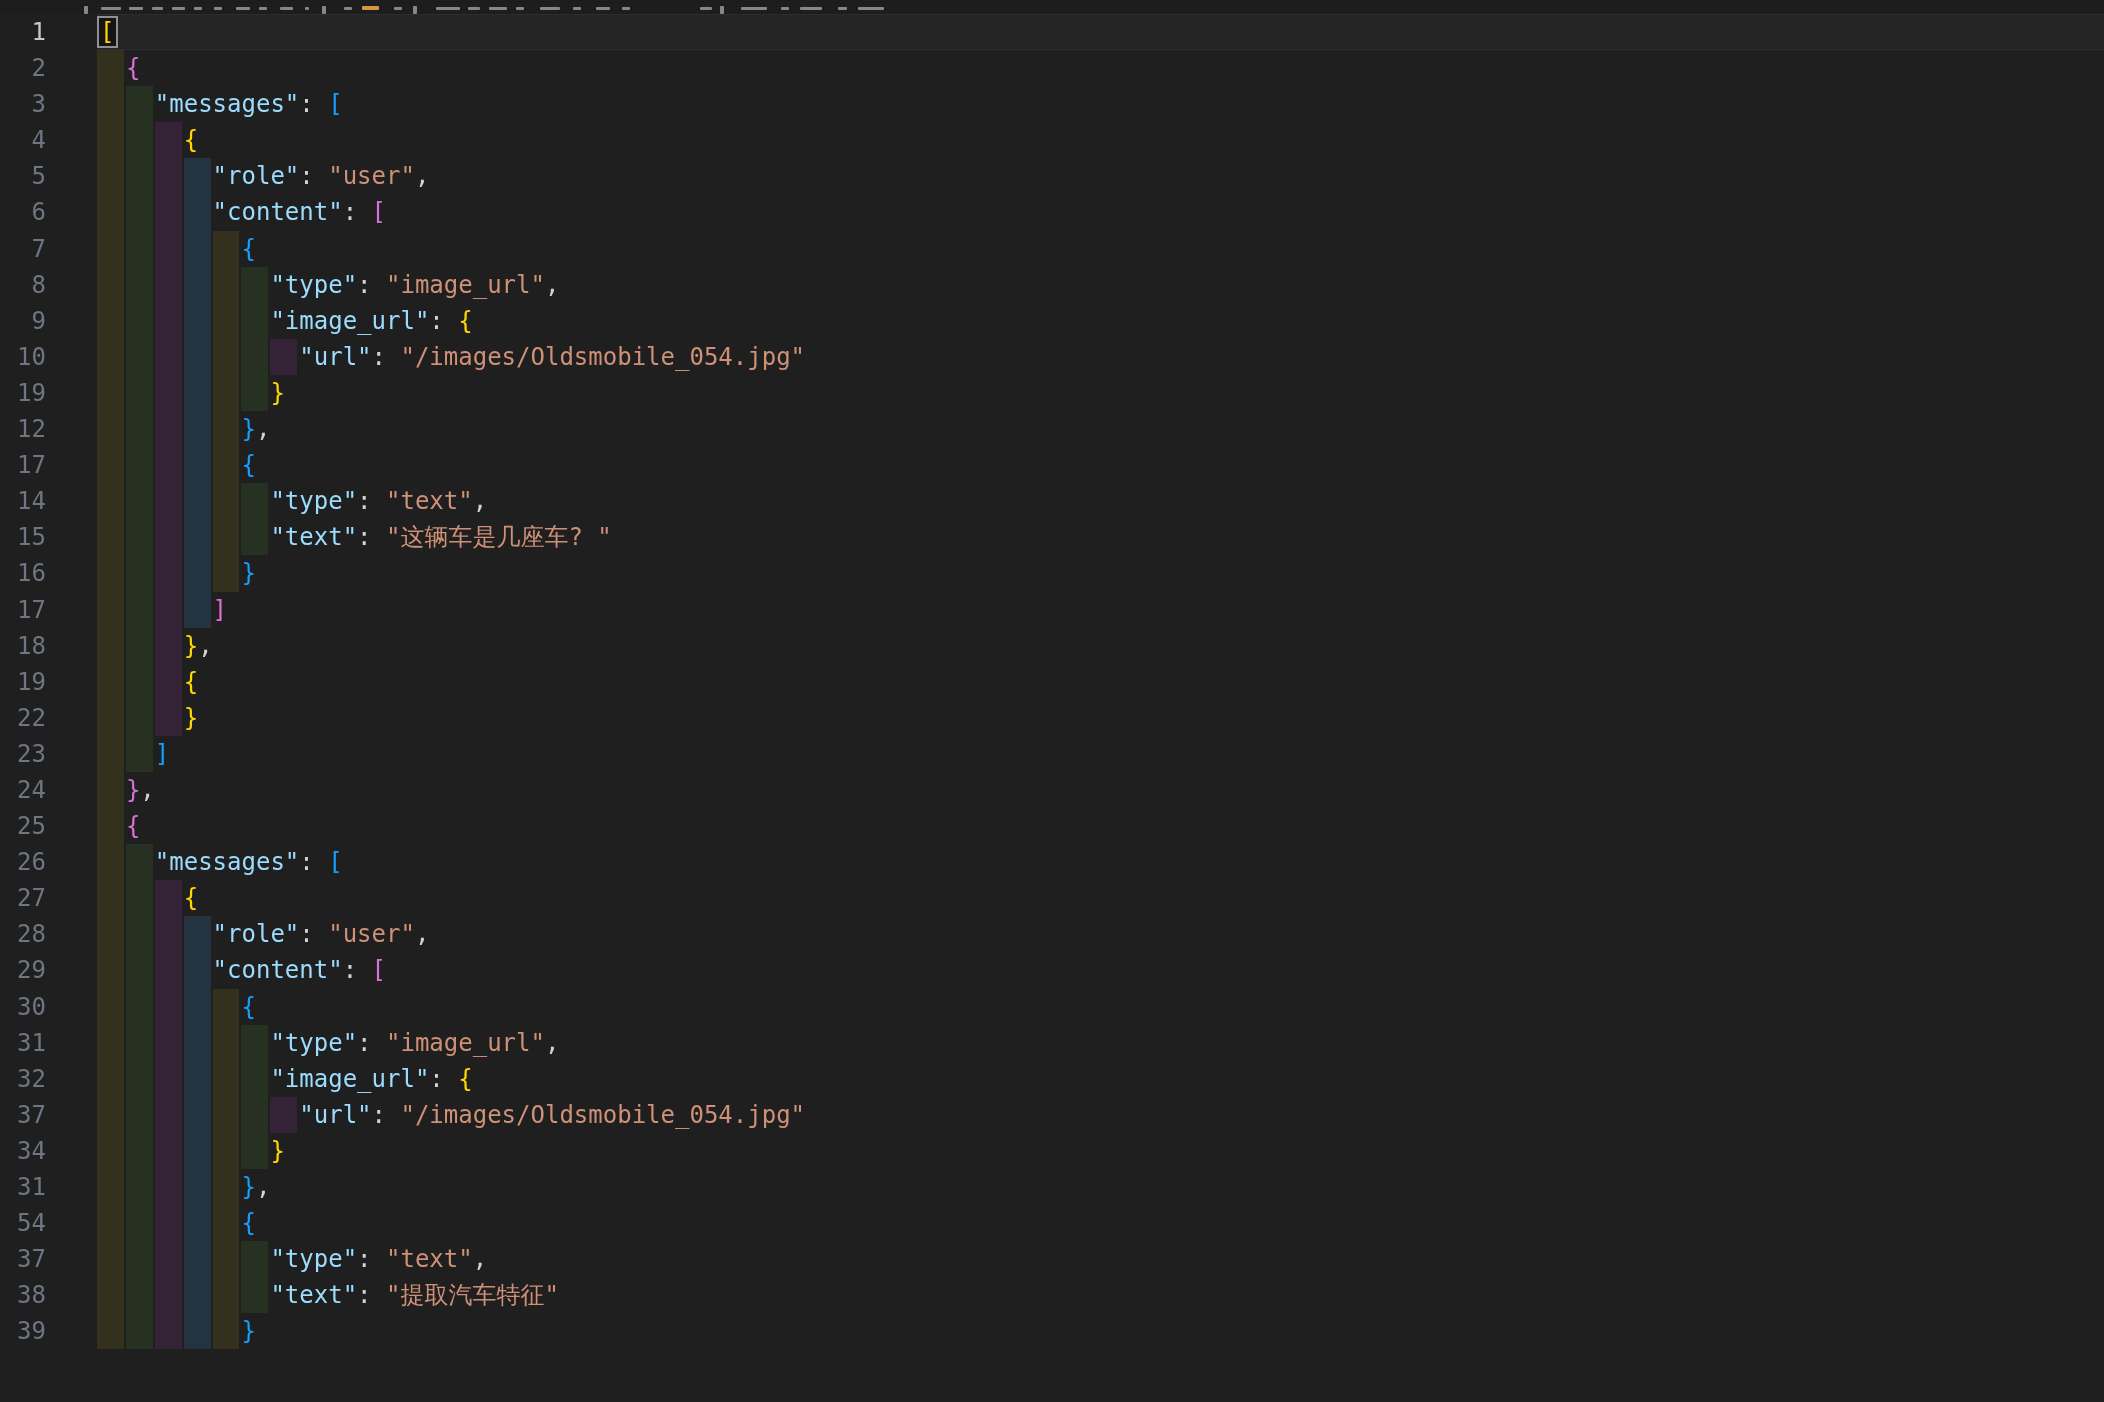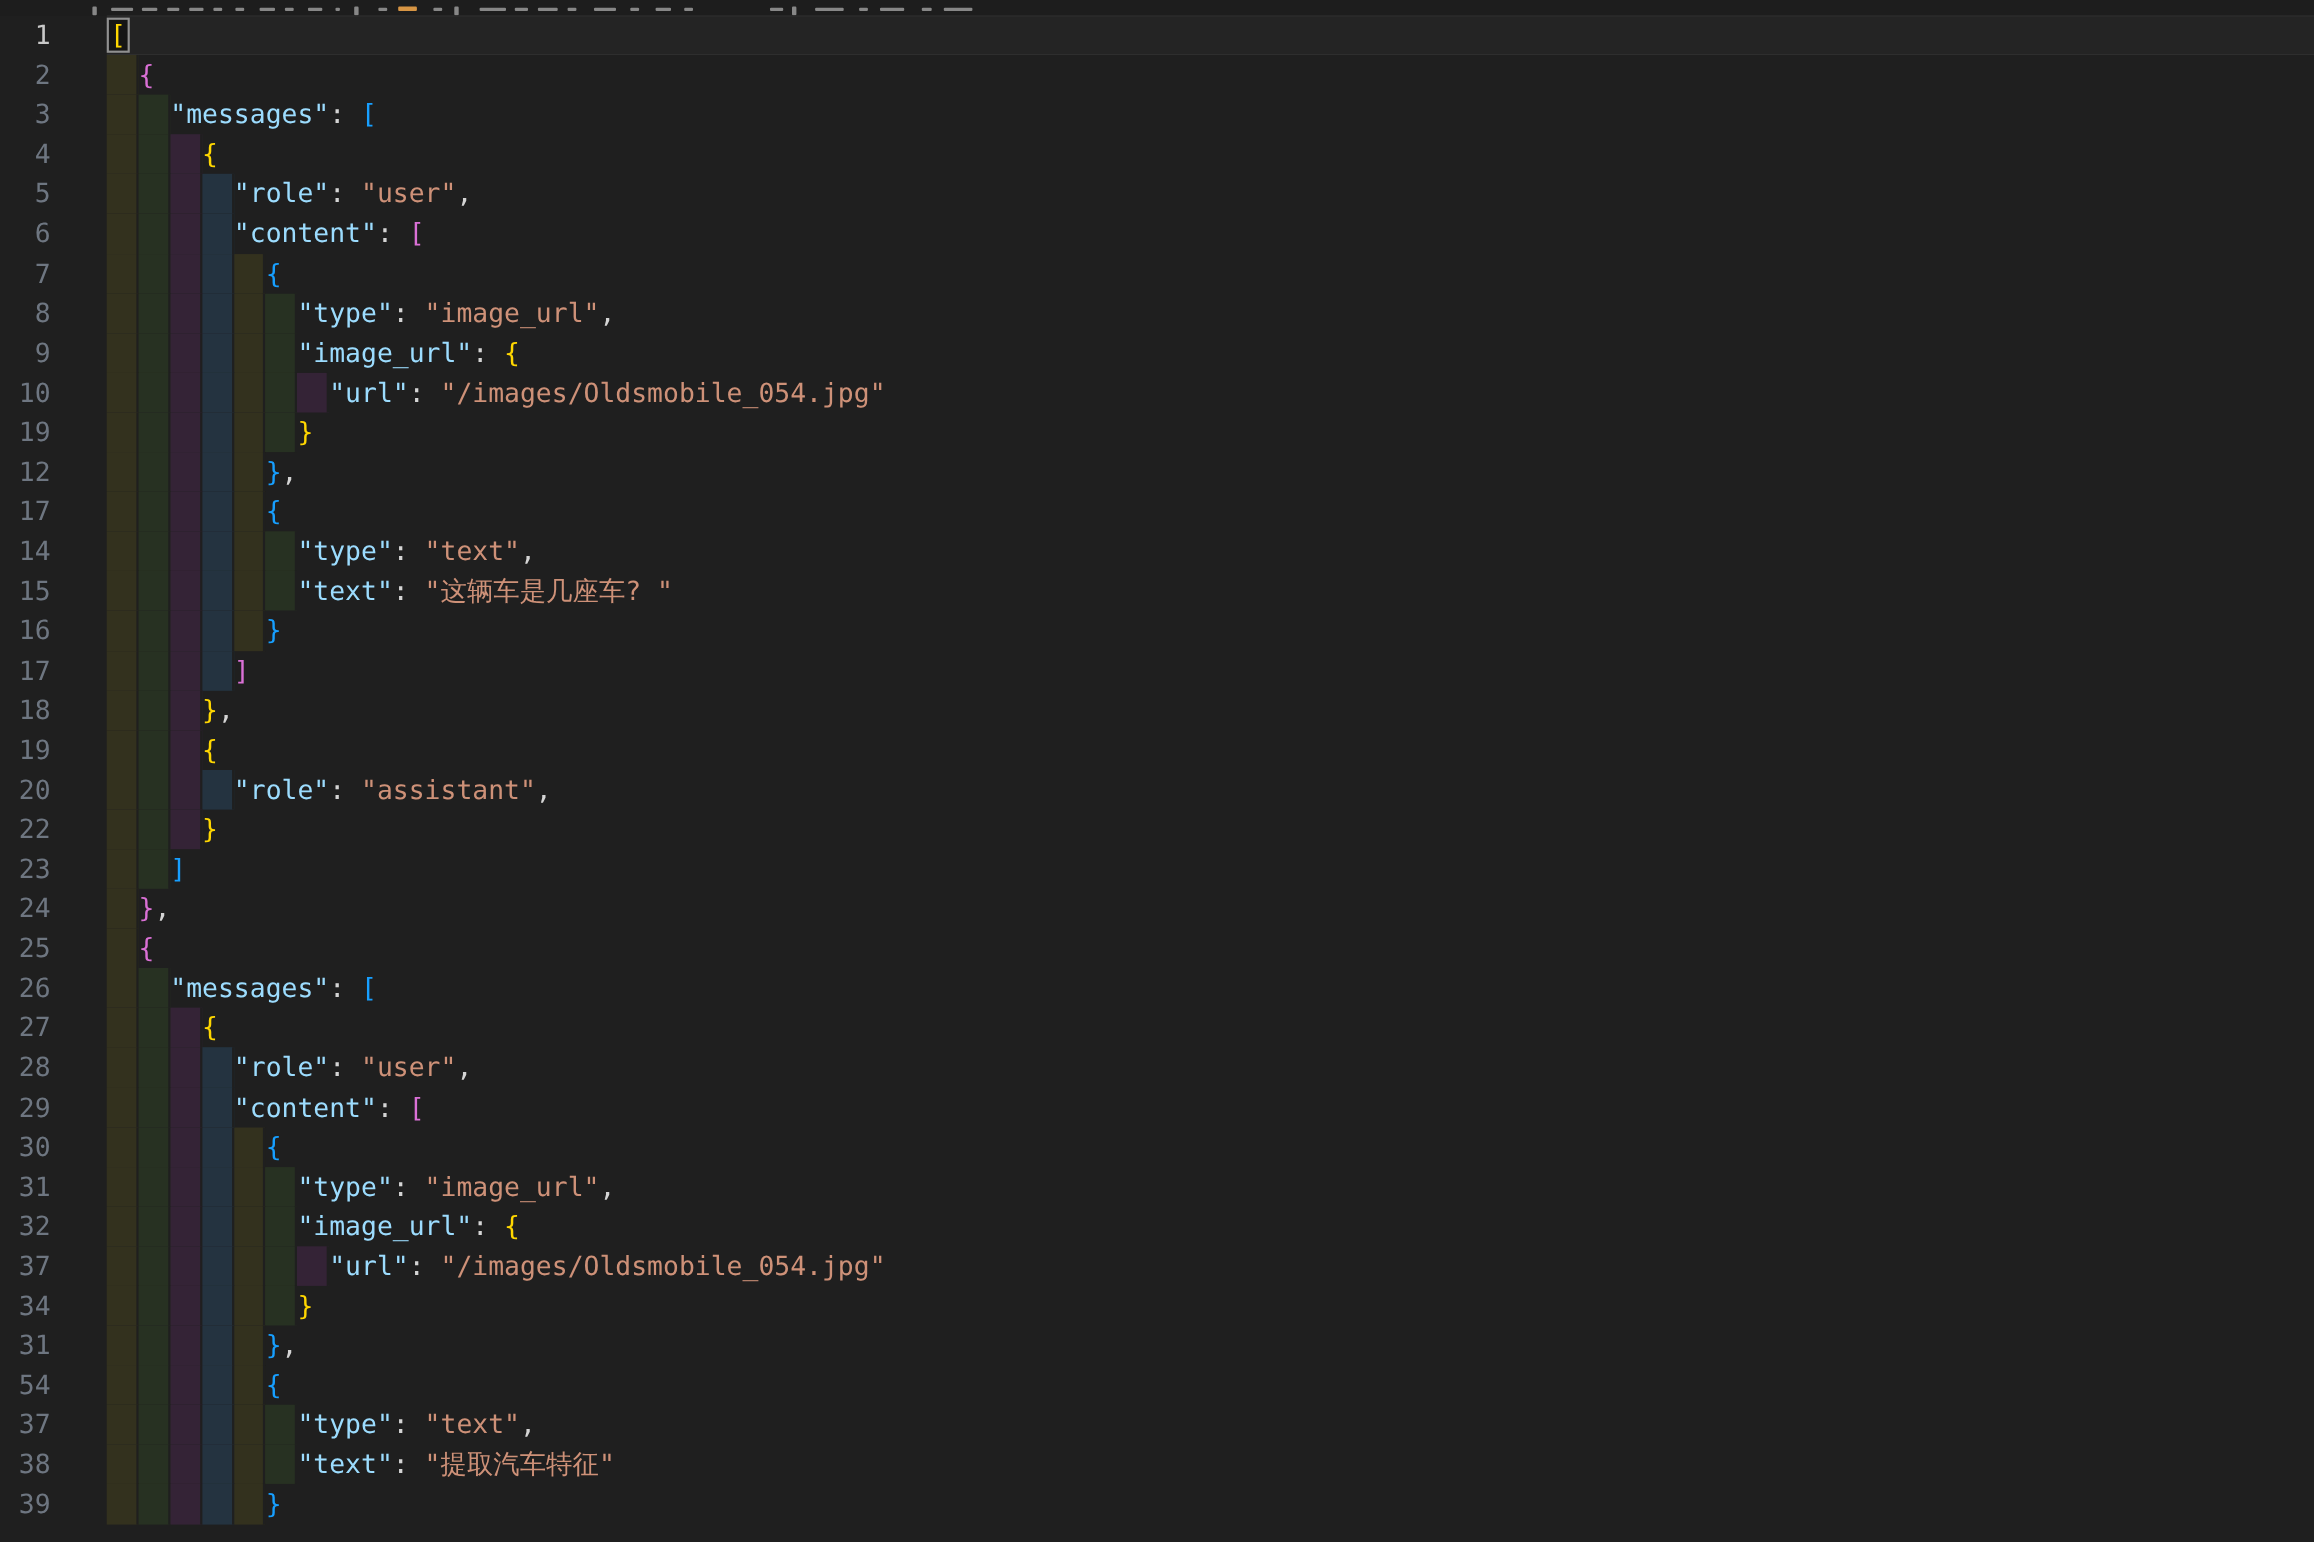--- a/index.html
+++ b/index.html
@@ -158,24 +158,20 @@
     </div>
     <div class="line">
       <div class="num">18</div>
       <div class="body"><span class="stripes"><span class="stripe s1"></span><span class="stripe s2"></span><span class="stripe s3"></span></span><span class="code" style="margin-left: 86.7px;"><span class="tk-b1">}</span><span class="tk-pun">,</span></span></div>
     </div>
     <div class="line">
       <div class="num">19</div>
       <div class="body"><span class="stripes"><span class="stripe s1"></span><span class="stripe s2"></span><span class="stripe s3"></span></span><span class="code" style="margin-left: 86.7px;"><span class="tk-b1">{</span></span></div>
     </div>
     <div class="line">
-      <div class="num">20</div>
-      <div class="body"><span class="stripes"><span class="stripe s1"></span><span class="stripe s2"></span><span class="stripe s3"></span><span class="stripe s4"></span></span><span class="code" style="margin-left: 115.6px;"><span class="tk-key">"role"</span><span class="tk-pun">: </span><span class="tk-str">"assistant"</span><span class="tk-pun">,</span></span></div>
-    </div>
-    <div class="line">
       <div class="num">22</div>
       <div class="body"><span class="stripes"><span class="stripe s1"></span><span class="stripe s2"></span><span class="stripe s3"></span></span><span class="code" style="margin-left: 86.7px;"><span class="tk-b1">}</span></span></div>
     </div>
     <div class="line">
       <div class="num">23</div>
       <div class="body"><span class="stripes"><span class="stripe s1"></span><span class="stripe s2"></span></span><span class="code" style="margin-left: 57.8px;"><span class="tk-b3">]</span></span></div>
     </div>
     <div class="line">
       <div class="num">24</div>
       <div class="body"><span class="stripes"><span class="stripe s1"></span></span><span class="code" style="margin-left: 28.9px;"><span class="tk-b2">}</span><span class="tk-pun">,</span></span></div>

